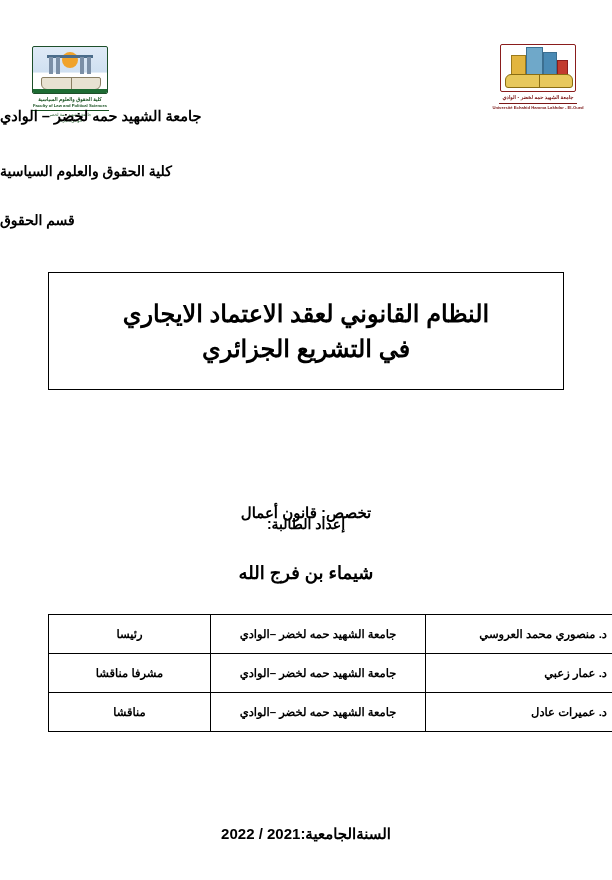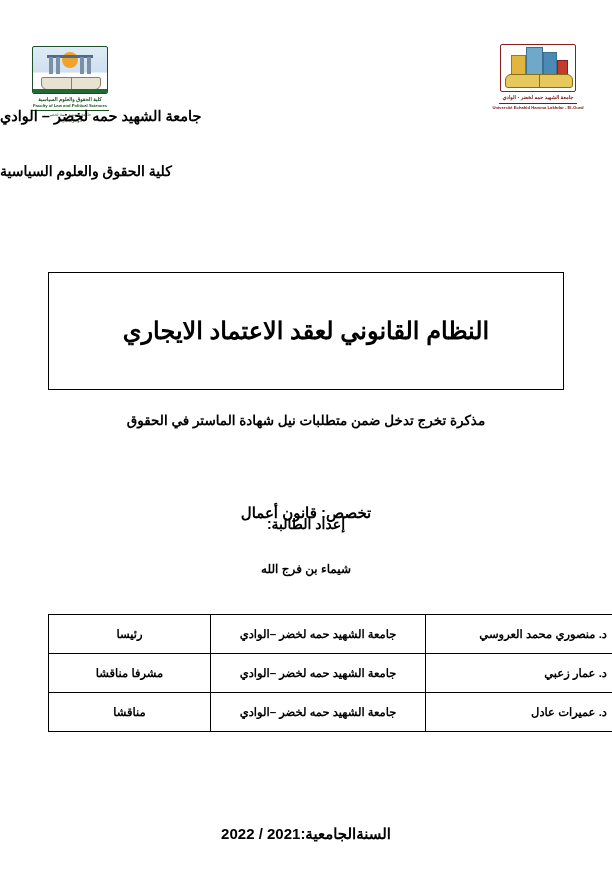--- a/index.html
+++ b/index.html
@@ -205,21 +205,21 @@
     top: 516px;
     text-align: center;
     font-size: 14px;
     font-weight: bold;
   }
   .student {
     position: absolute;
     left: 0; right: 0;
     top: 562px;
     text-align: center;
-    font-size: 12px;
+    font-size: 18px;
     font-weight: bold;
   }
 
   
   .jury-table {
     position: absolute;
     left: 48px;
     top: 614px;
     width: 516px;
     border-collapse: collapse;
@@ -280,26 +280,27 @@
       <div class="bldg b4"></div>
       <div class="bookb"></div>
     </div>
     <div class="logo-caption-ar">جامعة الشهيد حمه لخضر - الوادي</div>
     <div class="logo-divider"></div>
     <div class="logo-caption-lat">Université Echahid Hamma Lakhdar - El-Oued</div>
   </div>
 
   <div class="heading-block h-univ">جامعة الشهيد حمه لخضر – الوادي</div>
   <div class="heading-block h-fac">كلية الحقوق والعلوم السياسية</div>
+  <div class="heading-block h-dep">قسم الحقوق</div>
 
   <div class="title-box">
     <div class="title-line">النظام القانوني لعقد الاعتماد الايجاري</div>
+    <div class="title-line">في التشريع الجزائري</div>
   </div>
 
-  <div class="sub-note">مذكرة تخرج تدخل ضمن متطلبات نيل شهادة الماستر في الحقوق</div>
   <div class="spec">تخصص: قانون أعمال</div>
   <div class="prep">إعداد الطالبة:</div>
   <div class="student">شيماء بن فرج الله</div>
 
   <table class="jury-table">
     <tbody>
       <tr>
         <td class="col-name">د. منصوري محمد العروسي</td>
         <td class="col-inst">جامعة الشهيد حمه لخضر –الوادي</td>
         <td class="col-role">رئيسا</td>

